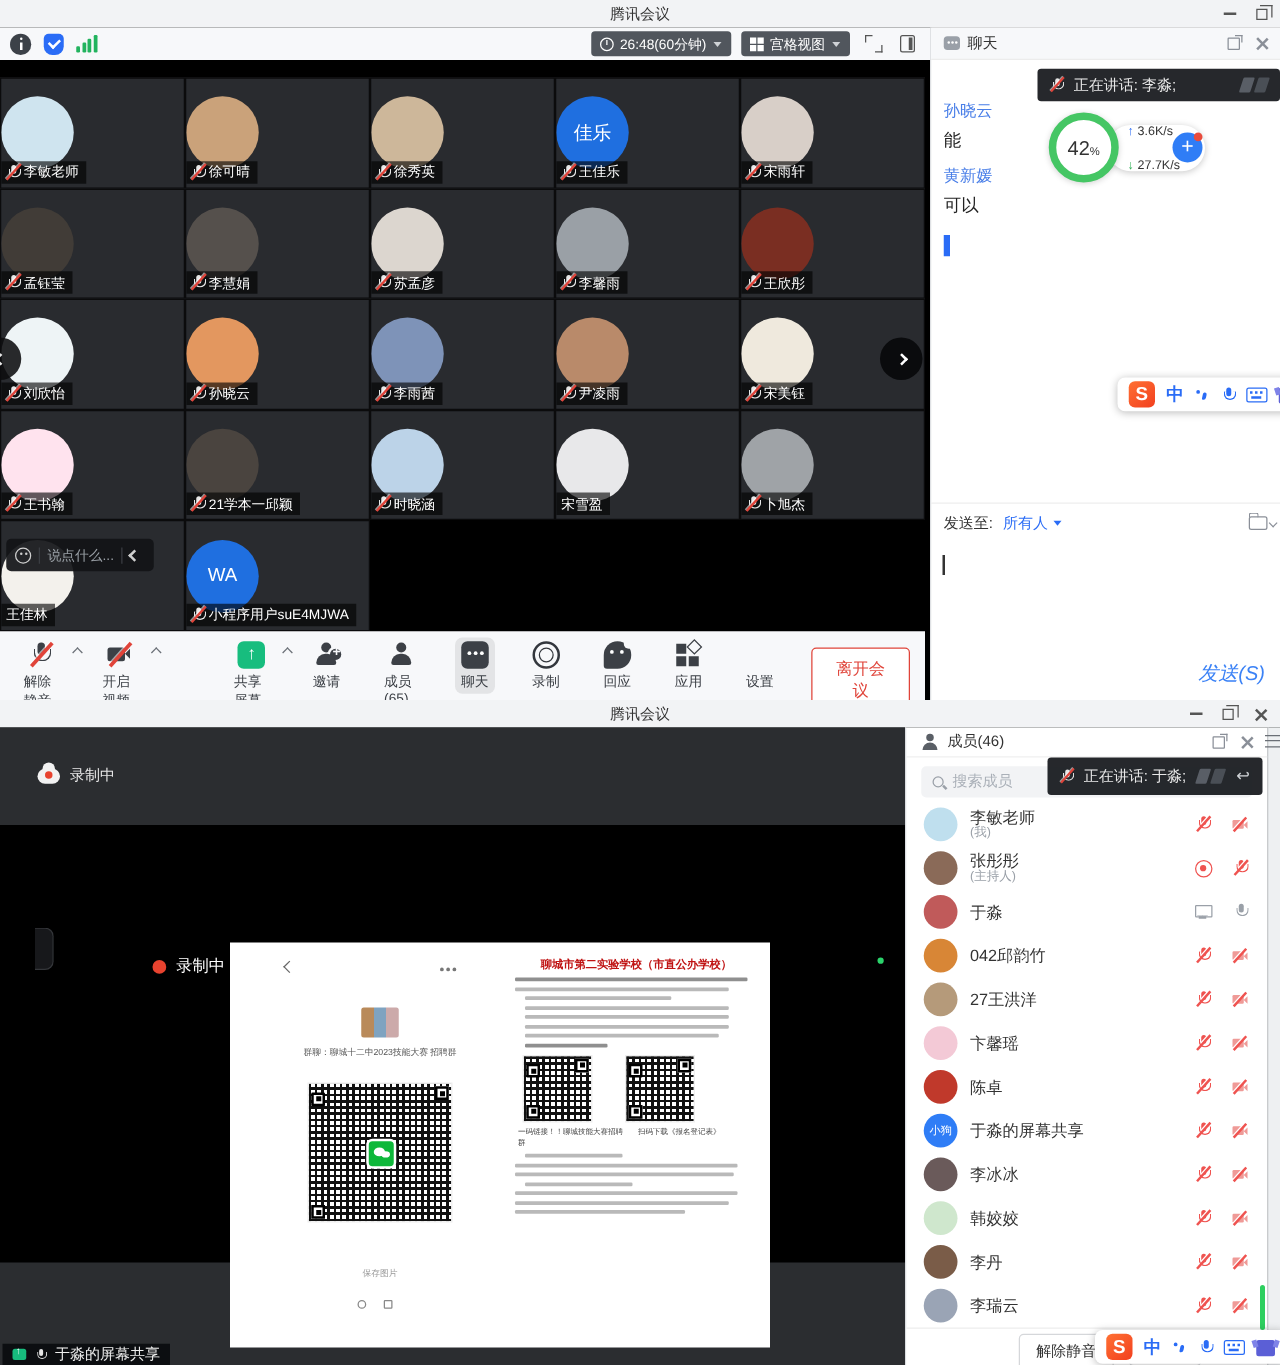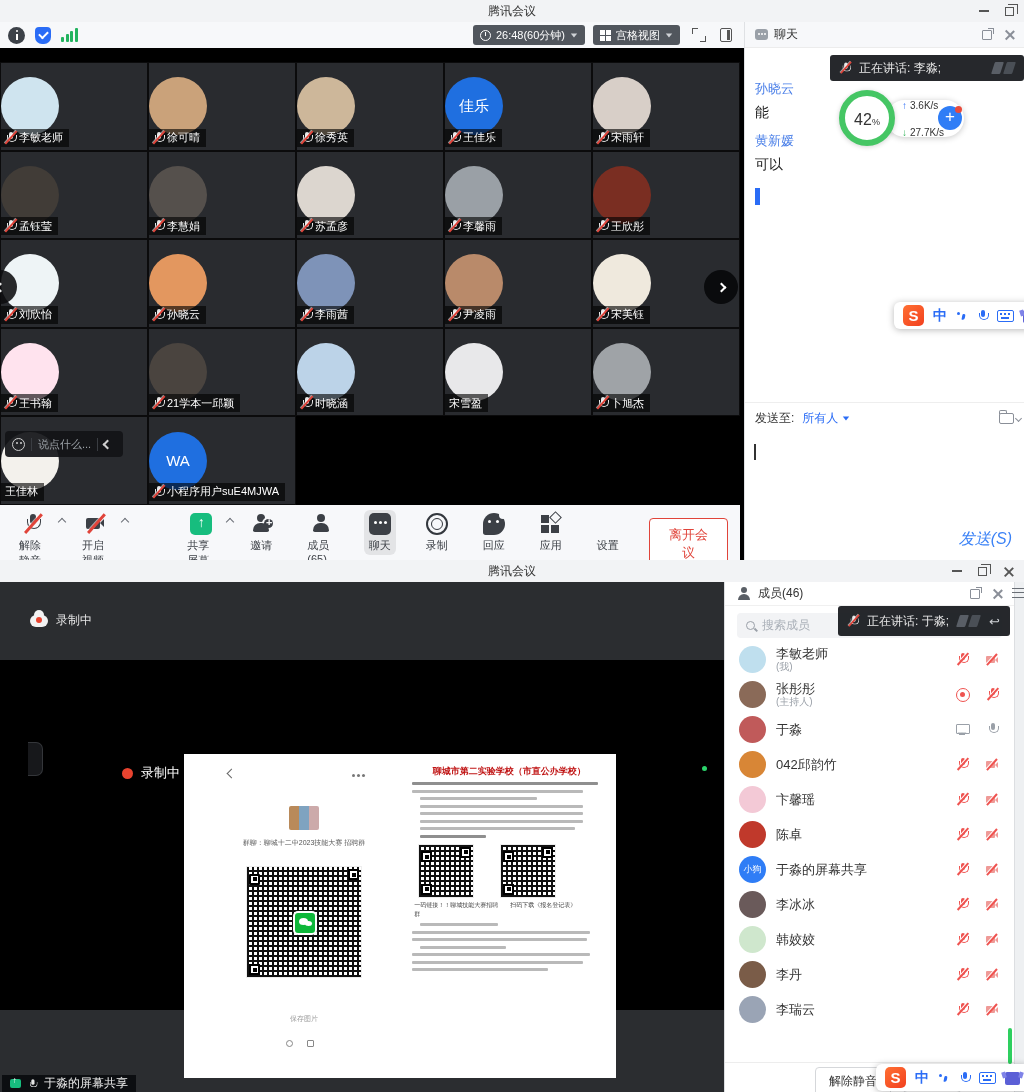--- a/index.html
+++ b/index.html
@@ -805,20 +805,36 @@
 
           <span class="mi mi-mic-off">
             <i></i>
           </span>
           <span class="mi mi-cam-off">
             <i></i>
           </span>
         </span>
       </div>
 
+      <div class="mrow">
+        <span class="mava" style="background: rgb(181, 154, 122);"></span>
+        <span class="mtxt">
+          <div class="mname">27王洪洋</div>
+
+        </span>
+        <span class="micons">
+
+          <span class="mi mi-mic-off">
+            <i></i>
+          </span>
+          <span class="mi mi-cam-off">
+            <i></i>
+          </span>
+        </span>
+      </div>
 
       <div class="mrow">
         <span class="mava" style="background: rgb(243, 201, 214);"></span>
         <span class="mtxt">
           <div class="mname">卞馨瑶</div>
 
         </span>
         <span class="micons">
 
           <span class="mi mi-mic-off">

